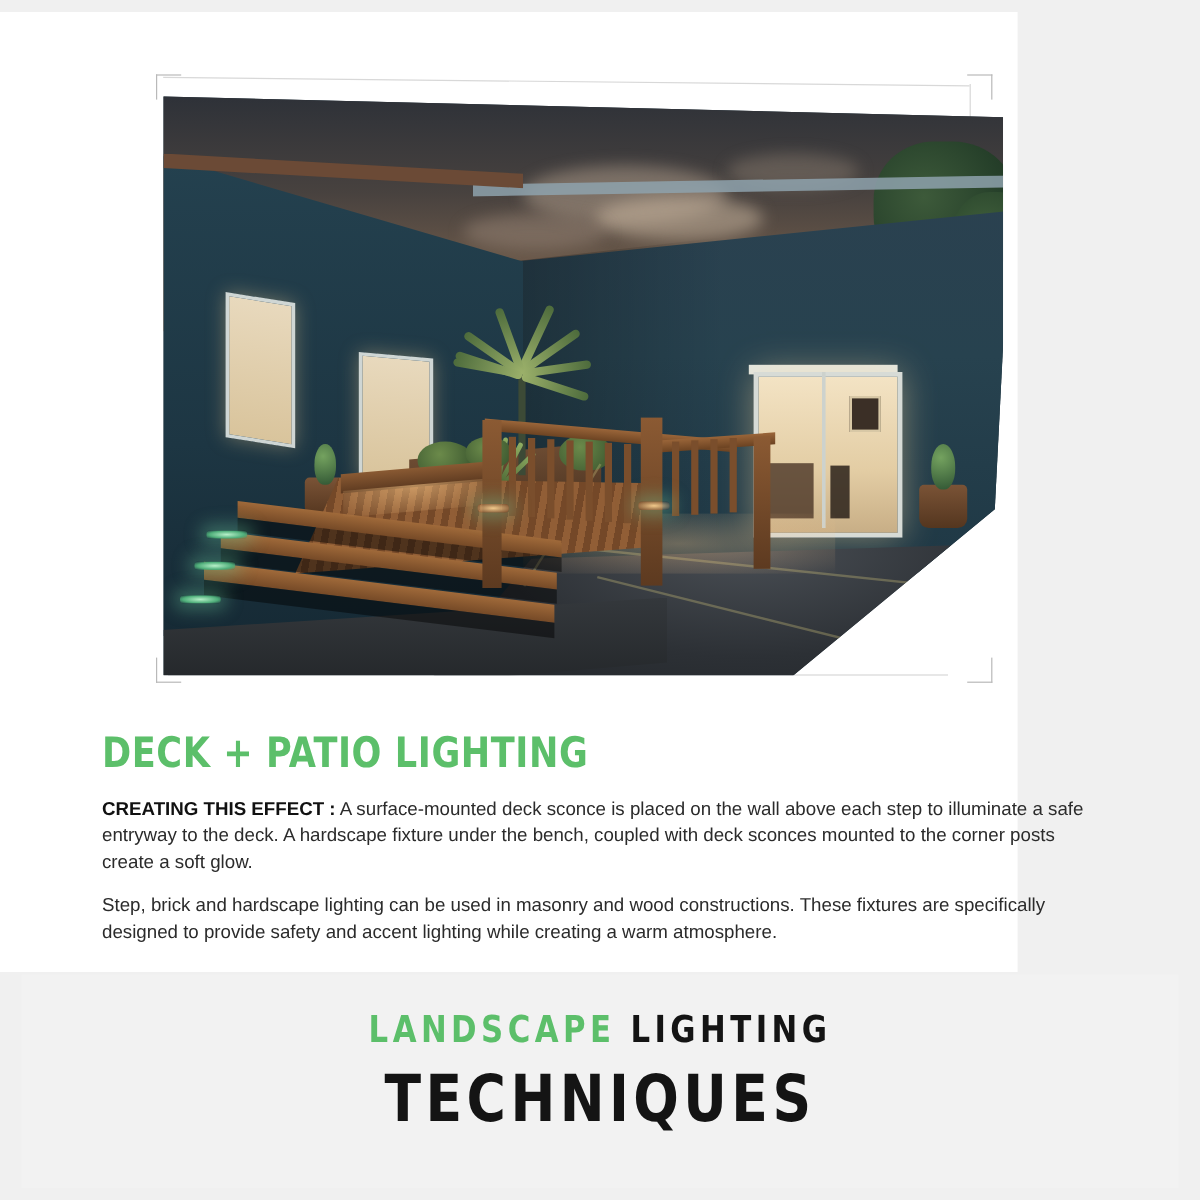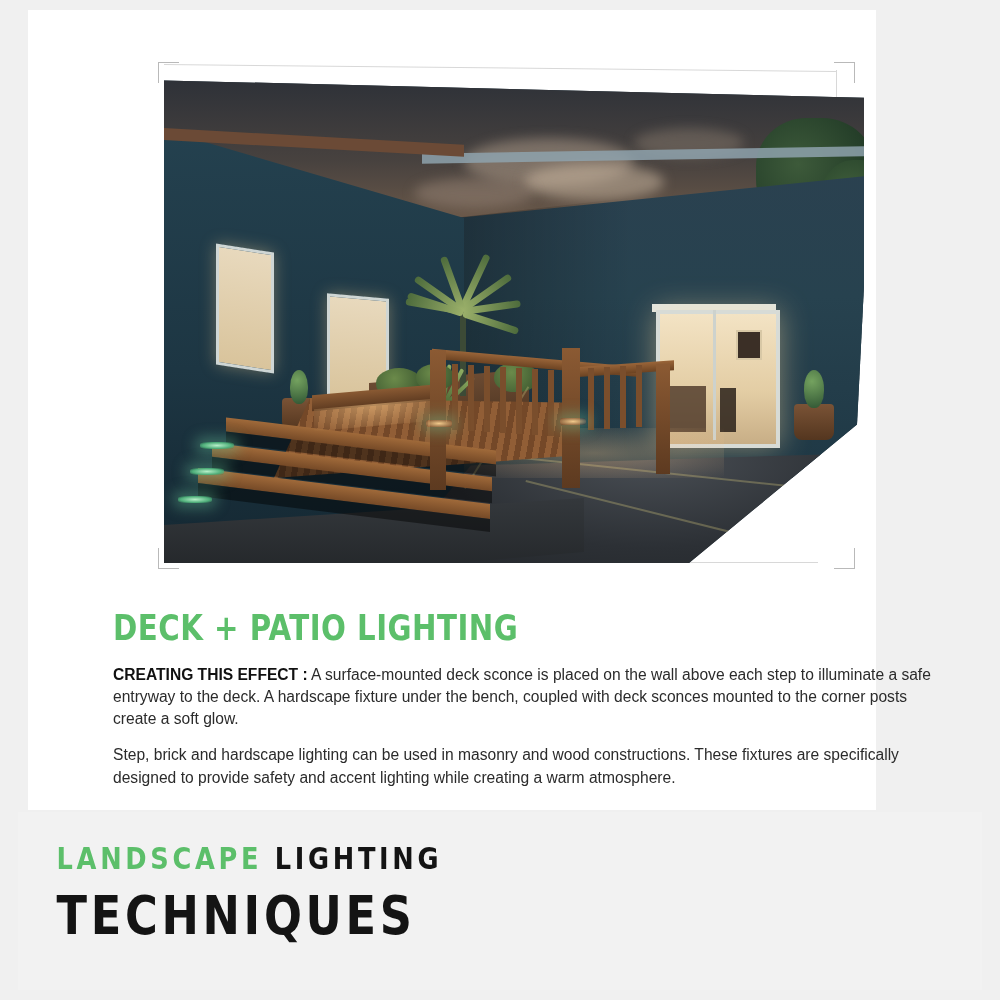--- a/index.html
+++ b/index.html
@@ -14,21 +14,21 @@
     overflow: hidden;
   }
   .page {
     position: relative;
     width: 1000px;
     height: 1000px;
     background: #f0f0f0;
   }
   .sheet {
     position: absolute;
-    left: 28px;
+    left: 0;
     top: 10px;
     width: 848px;
     height: 800px;
     background: #ffffff;
   }
   .bottom-band {
     position: absolute;
     left: 18px;
     top: 812px;
     width: 964px;
@@ -336,20 +336,21 @@
   }
   .para b {
     font-weight: bold;
     color: #111;
   }
 
   
   .footer {
     position: absolute;
     left: 0; top: 28px; width: 964px;
+    text-align: center;
   }
   .f-line1 {
     font-family: "DejaVu Sans Condensed", "Liberation Sans Narrow", "Liberation Sans", sans-serif;
     font-size: 31px;
     font-weight: bold;
     letter-spacing: 4px;
     transform: scaleX(0.92);
   }
   .f-green { color: #5cbf6a; }
   .f-dark { color: #141414; }

